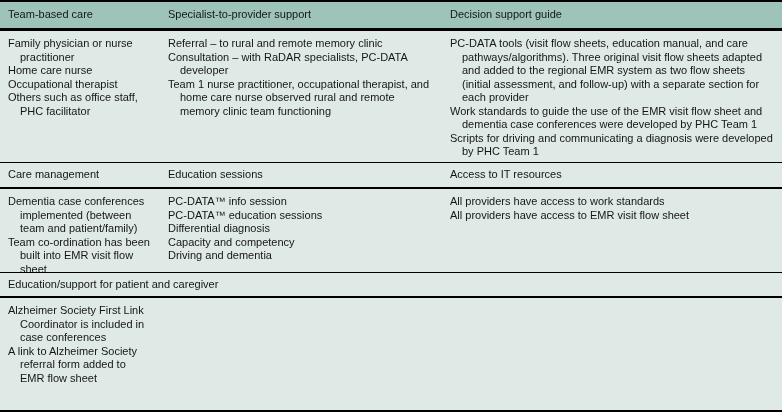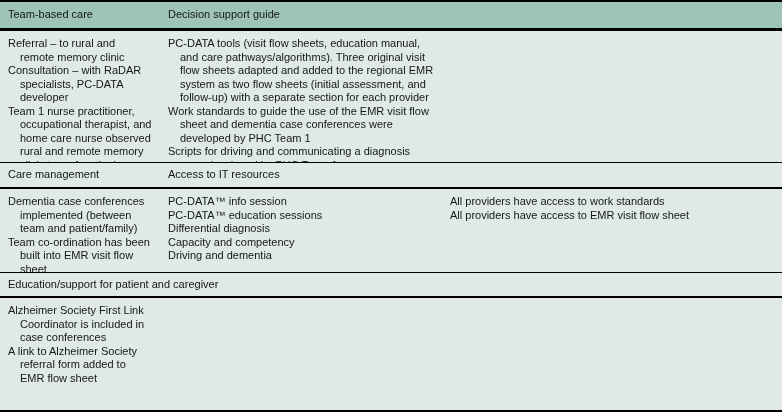--- a/index.html
+++ b/index.html
@@ -51,42 +51,50 @@
     text-indent: -12px;
   }
 </style>
 </head>
 <body>
 
 <div class="table">
 
   <div class="row row-header">
     <div class="cell">Team-based care</div>
+    <div class="cell">Specialist-to-provider support</div>
     <div class="cell">Decision support guide</div>
   </div>
   <div class="rule"></div>
 
   <div class="rule thick"></div>
 
   <div class="row block block1">
+    <div class="cell">
+      <p class="item">Family physician or nurse practitioner</p>
+      <p class="item">Home care nurse</p>
+      <p class="item">Occupational therapist</p>
+      <p class="item">Others such as office staff, PHC facilitator</p>
+    </div>
     <div class="cell">
       <p class="item">Referral – to rural and remote memory clinic</p>
       <p class="item">Consultation – with RaDAR specialists, PC-DATA developer</p>
       <p class="item">Team 1 nurse practitioner, occupational therapist, and home care nurse observed rural and remote memory clinic team functioning</p>
     </div>
     <div class="cell">
       <p class="item">PC-DATA tools (visit flow sheets, education manual, and care pathways/algorithms). Three original visit flow sheets adapted and added to the regional EMR system as two flow sheets (initial assessment, and follow-up) with a separate section for each provider</p>
       <p class="item">Work standards to guide the use of the EMR visit flow sheet and dementia case conferences were developed by PHC Team 1</p>
       <p class="item">Scripts for driving and communicating a diagnosis were developed by PHC Team 1</p>
     </div>
   </div>
   <div class="rule"></div>
 
   <div class="row row-sub">
     <div class="cell">Care management</div>
+    <div class="cell">Education sessions</div>
     <div class="cell">Access to IT resources</div>
   </div>
   <div class="rule thick"></div>
 
   <div class="row block block2">
     <div class="cell">
       <p class="item">Dementia case conferences implemented (between team and patient/family)</p>
       <p class="item">Team co-ordination has been built into EMR visit flow sheet</p>
     </div>
     <div class="cell">

